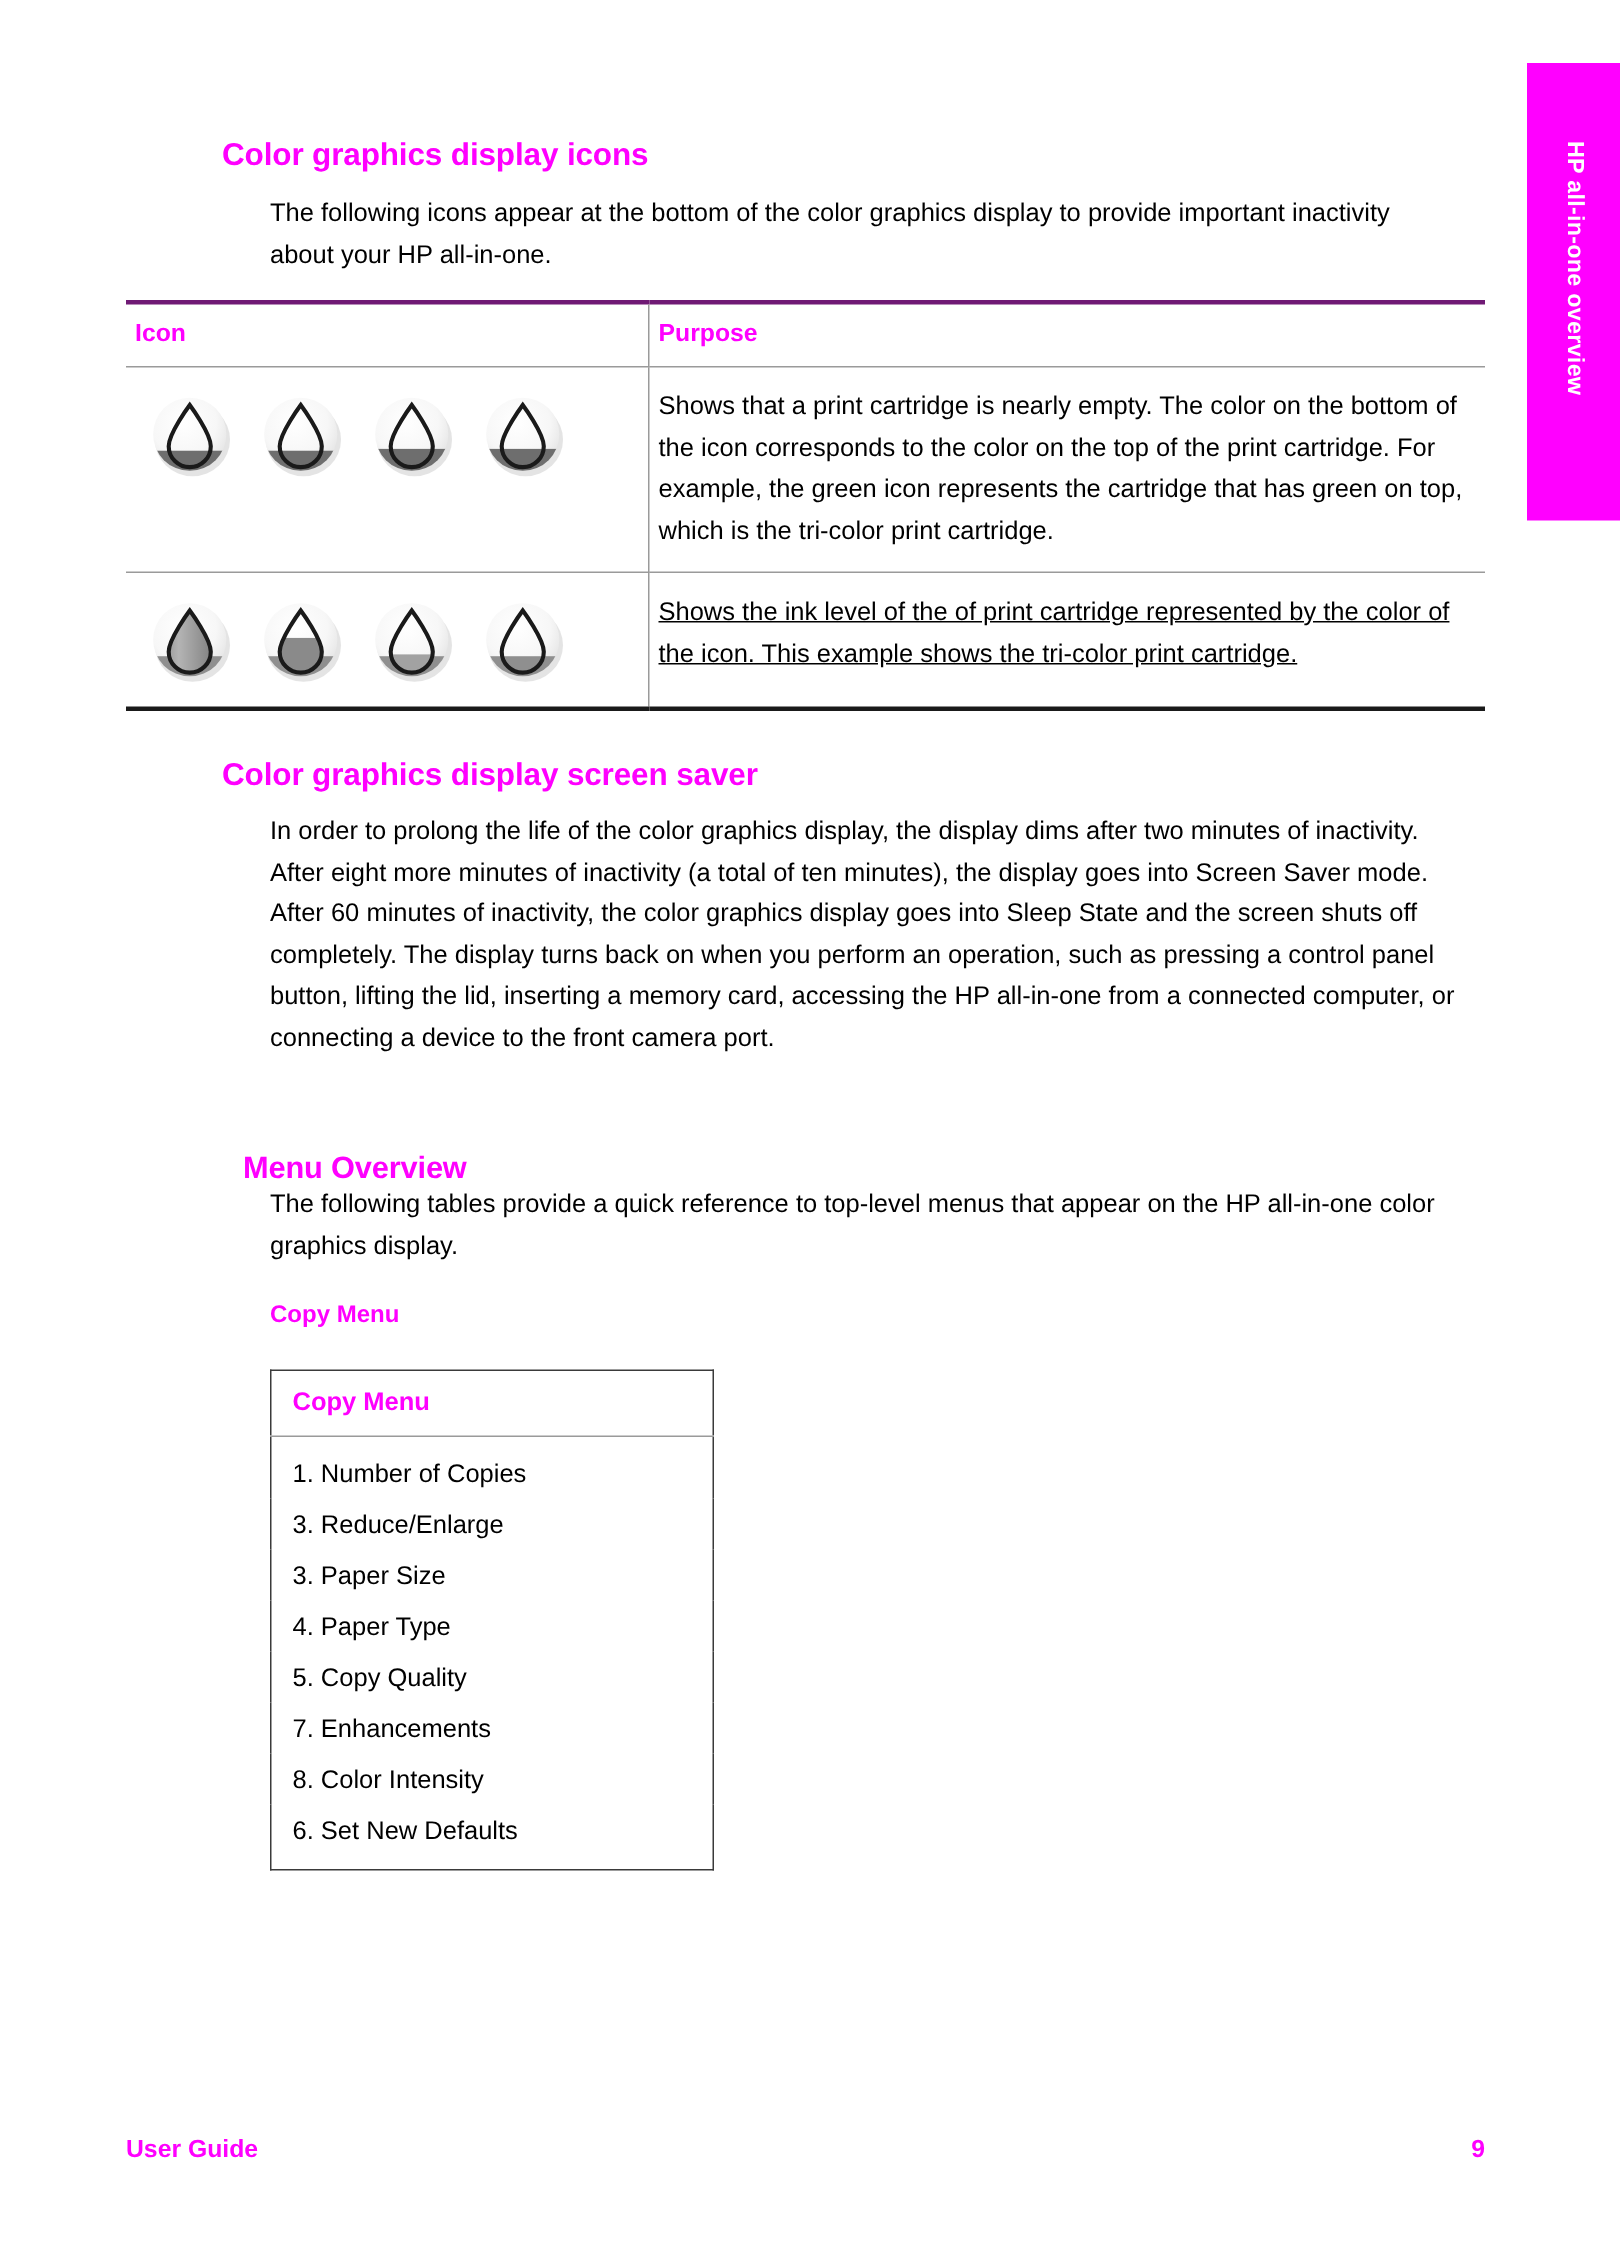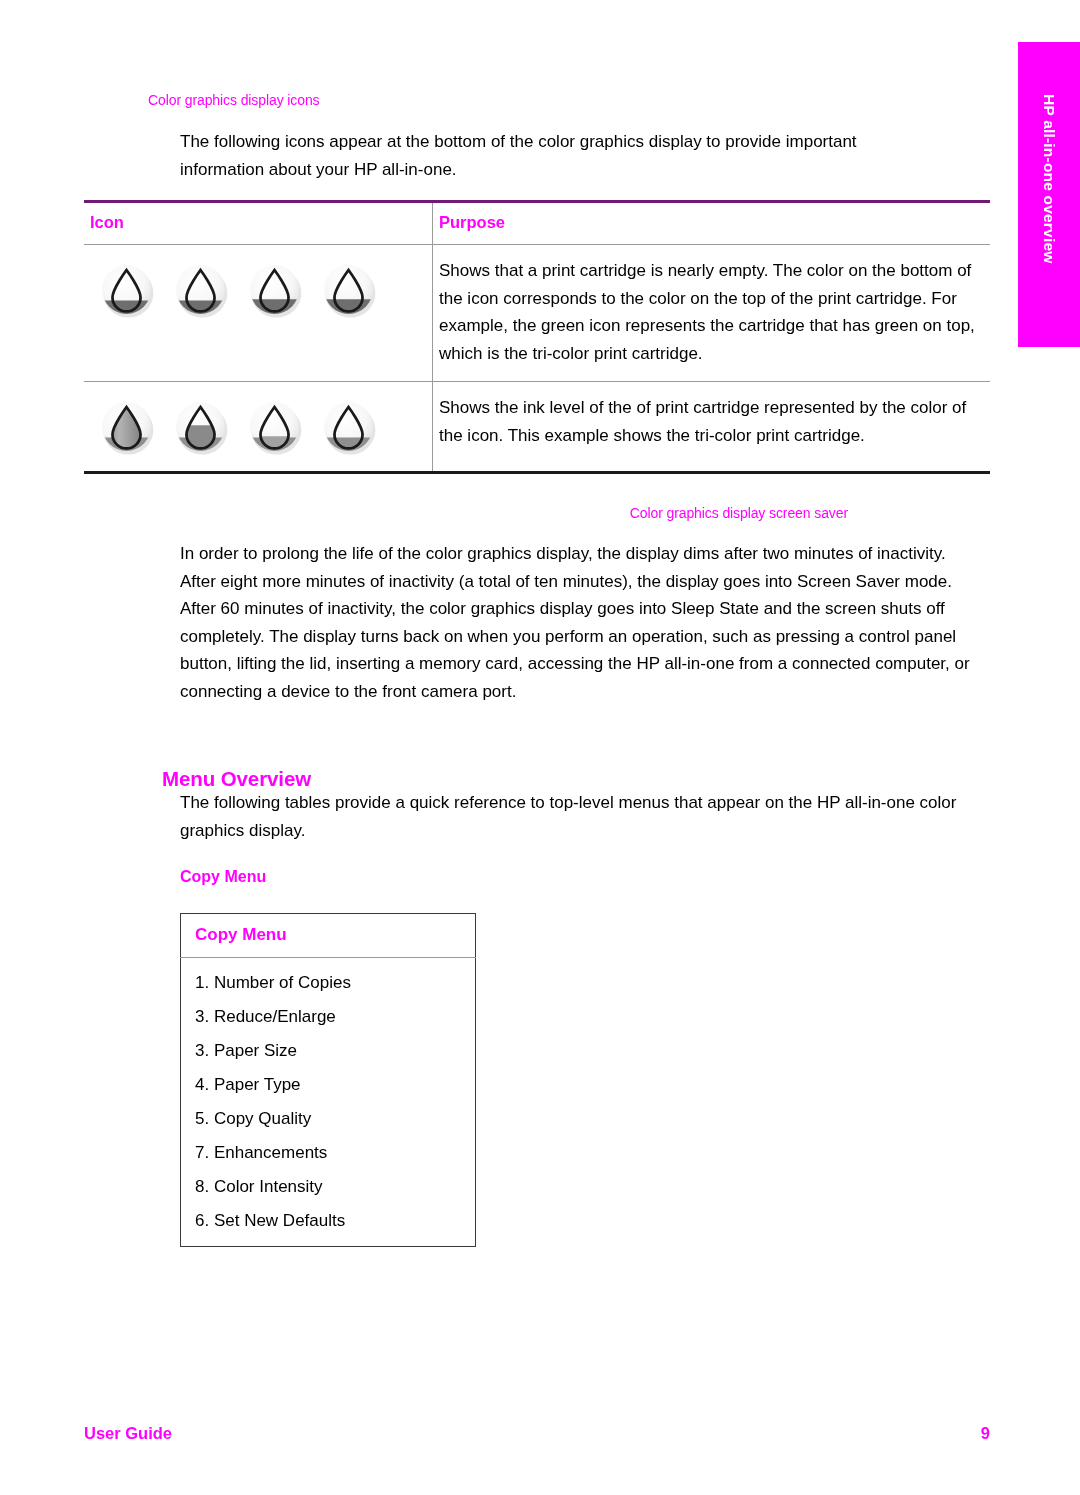--- a/index.html
+++ b/index.html
@@ -49,22 +49,22 @@
 
   .h2 {
     color: #ff00ff;
     font-weight: bold;
     font-size: 20.5px;
     margin: 14px;
     letter-spacing: -0.1px;
   }
   .h3 {
     color: #ff00ff;
-    font-weight: normal;
-    font-size: 14px;
+    font-weight: bold;
+    font-size: 21px;
     margin: 0;
     letter-spacing: -0.1px;
   }
   .h4 {
     color: #ff00ff;
     font-weight: bold;
     font-size: 16px;
     margin: 0;
   }
   .body-text {
@@ -109,39 +109,40 @@
     font-size: 17px;
     line-height: 27.5px;
   }
   table.icon-table tbody td.c1 {
     width: 330px;
     border-right: 1px solid #9a9a9a;
     padding-left: 12px;
   }
   table.icon-table tbody tr:last-child td {
     border-bottom: 3px solid #1a1a1a;
+    text-decoration: underline;
   }
 
   .icon-row-wrap {
     display: flex;
     gap: 13px;
     align-items: flex-start;
     padding-top: 2px;
   }
 
   
   .drop-icon {
     width: 61px;
     height: 61px;
     flex: 0 0 auto;
     display: block;
   }
 
   
-  #heading-saver   { left: 148px; top: 505px;  width: 700px; text-align: right; }
+  #heading-saver   { left: 148px; top: 505px;  width: 700px; }
   #saver-para      { left: 180px; top: 540px;  width: 790px; }
 
   
   #heading-menu    { left: 148px; top: 753px;  width: 700px; }
   #menu-para       { left: 180px; top: 789px;  width: 790px; }
   #heading-copy    { left: 180px; top: 868px;  width: 700px; }
 
   
   #copy-table {
     left: 180px;
@@ -192,21 +193,21 @@
   <span class="side-tab-label">HP all-in-one overview</span>
 </div>
 
 <div class="page">
 
   <div class="blk" id="heading-icons">
     <h3 class="h3">Color graphics display icons</h3>
   </div>
 
   <div class="blk" id="intro-para">
-    <p class="body-text">The following icons appear at the bottom of the color graphics display to provide important information about your HP all-in-one.</p>
+    <p class="body-text">The following icons appear at the bottom of the color graphics display to provide important inactivity about your HP all-in-one.</p>
   </div>
 
   <div class="blk" id="icon-table">
     <table class="icon-table">
       <thead>
         <tr>
           <th class="c1">Icon</th>
           <th class="c2">Purpose</th>
         </tr>
       </thead>

